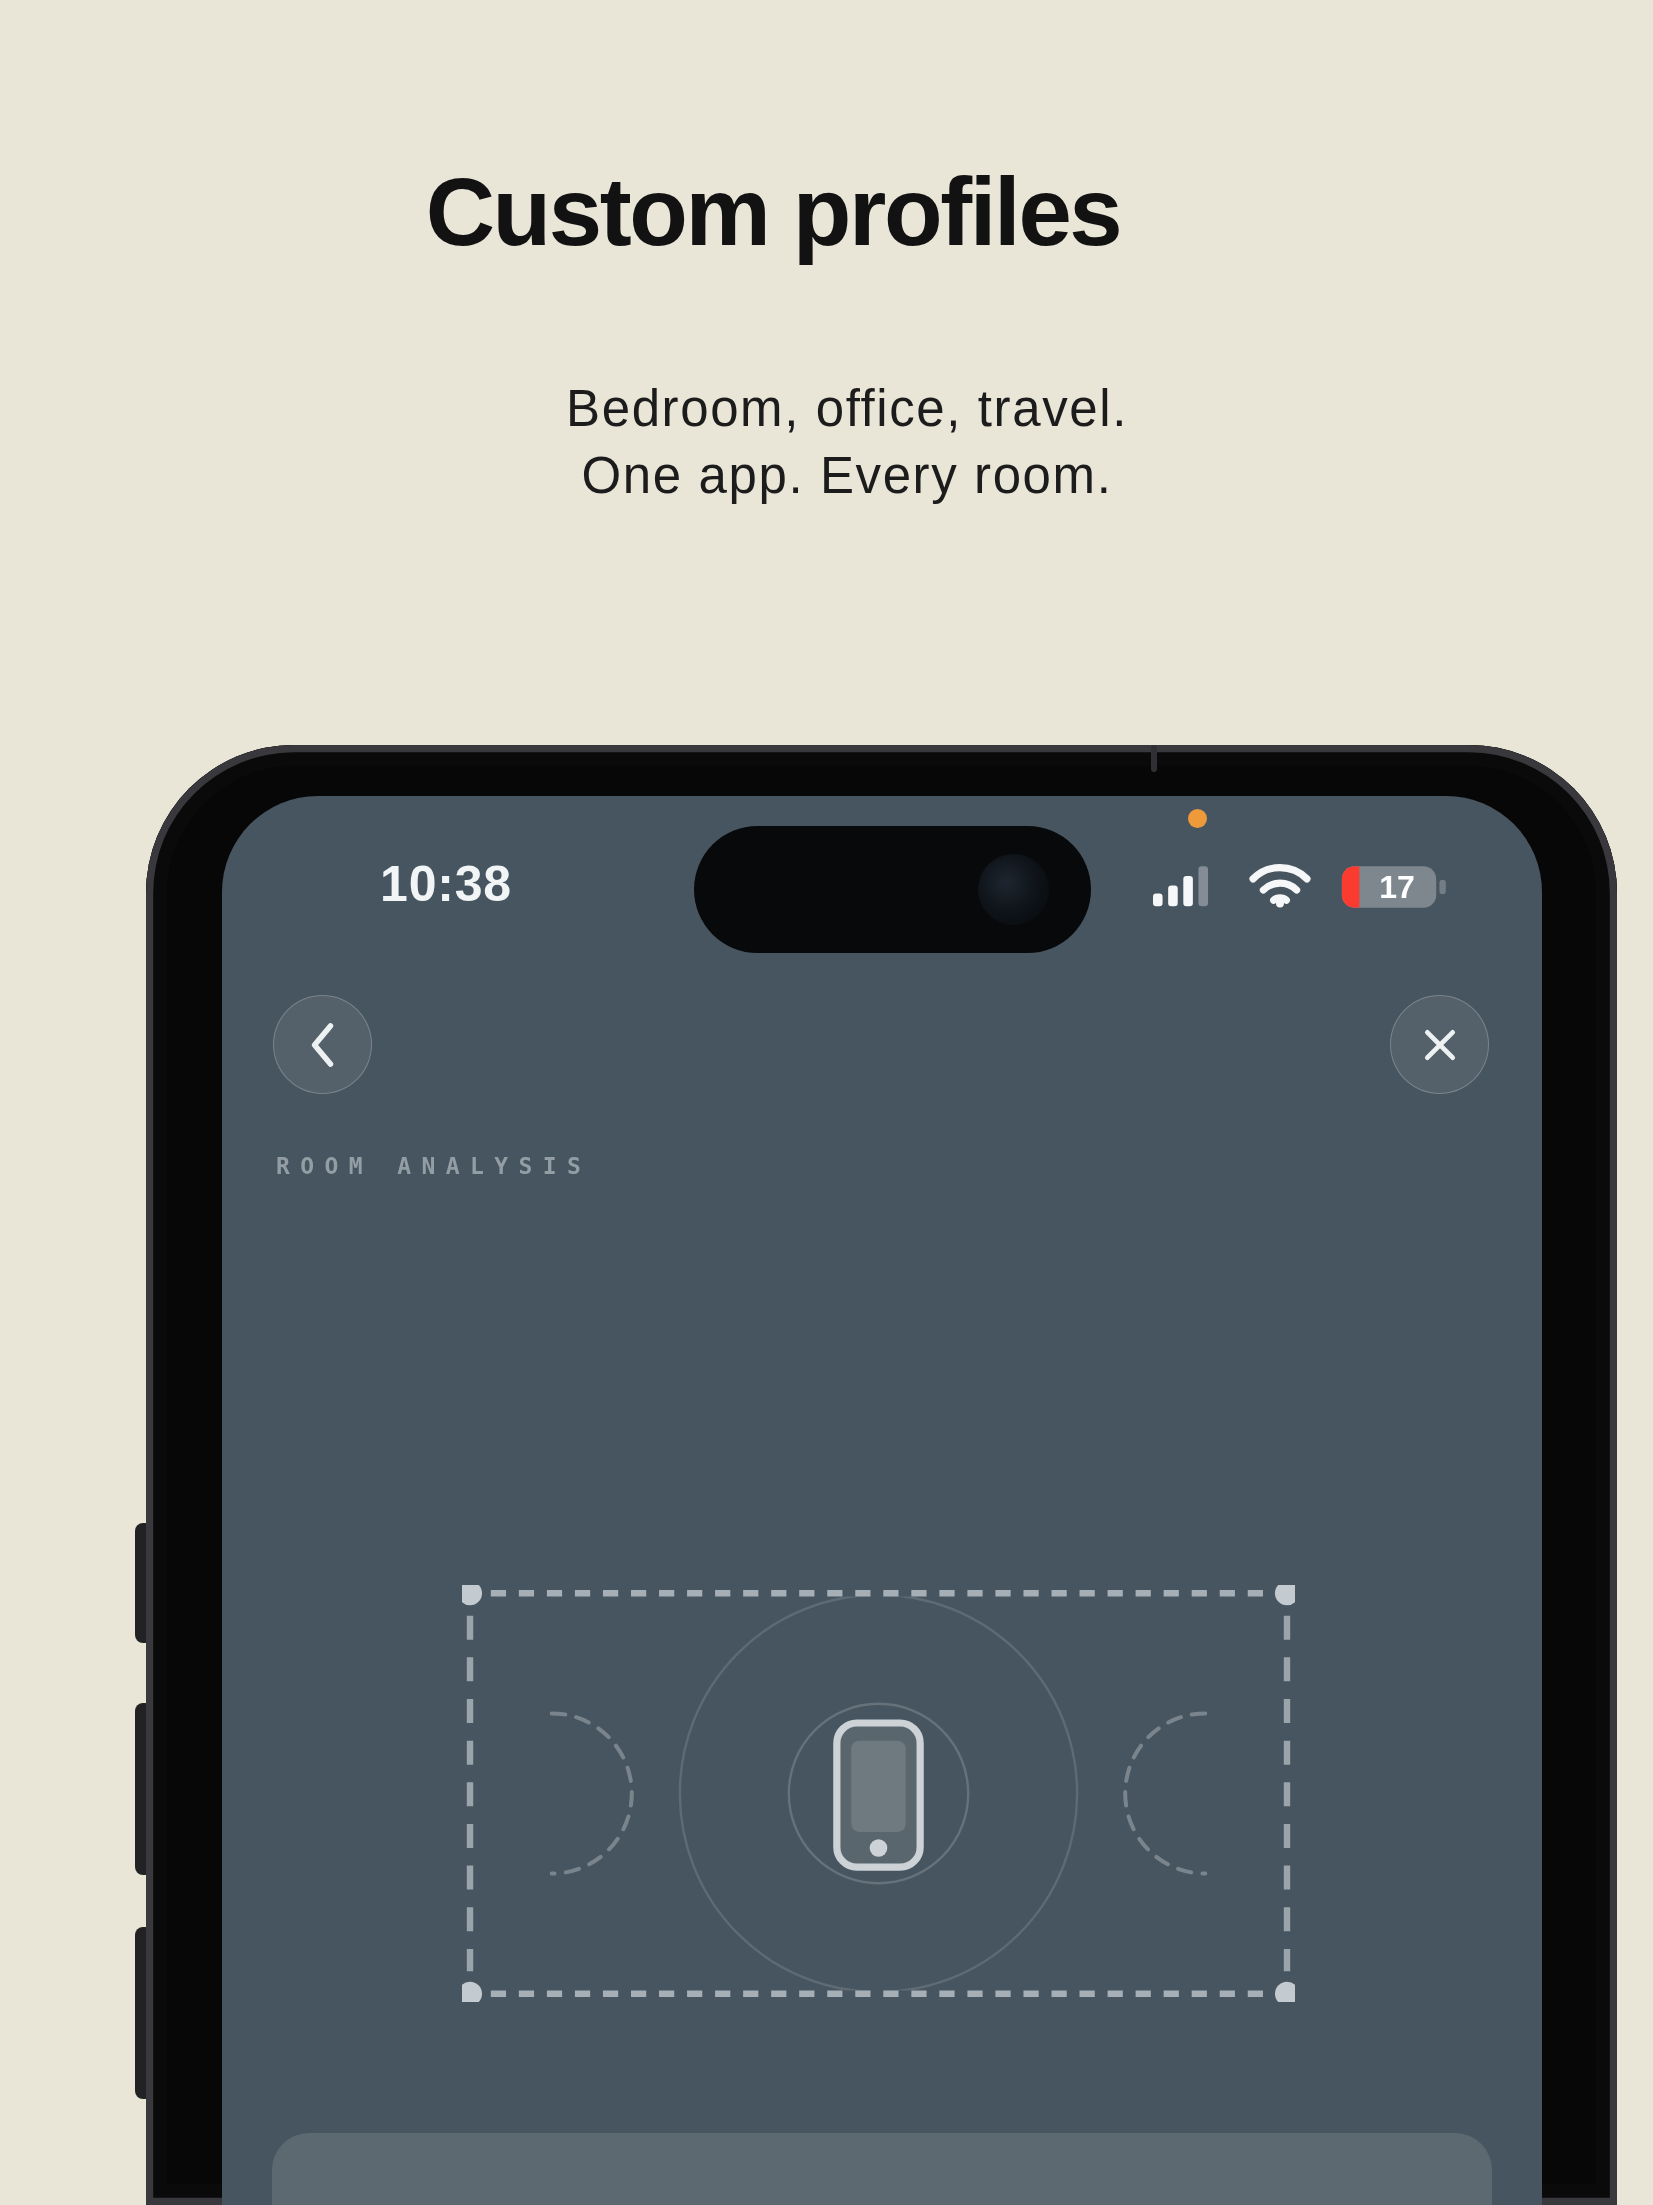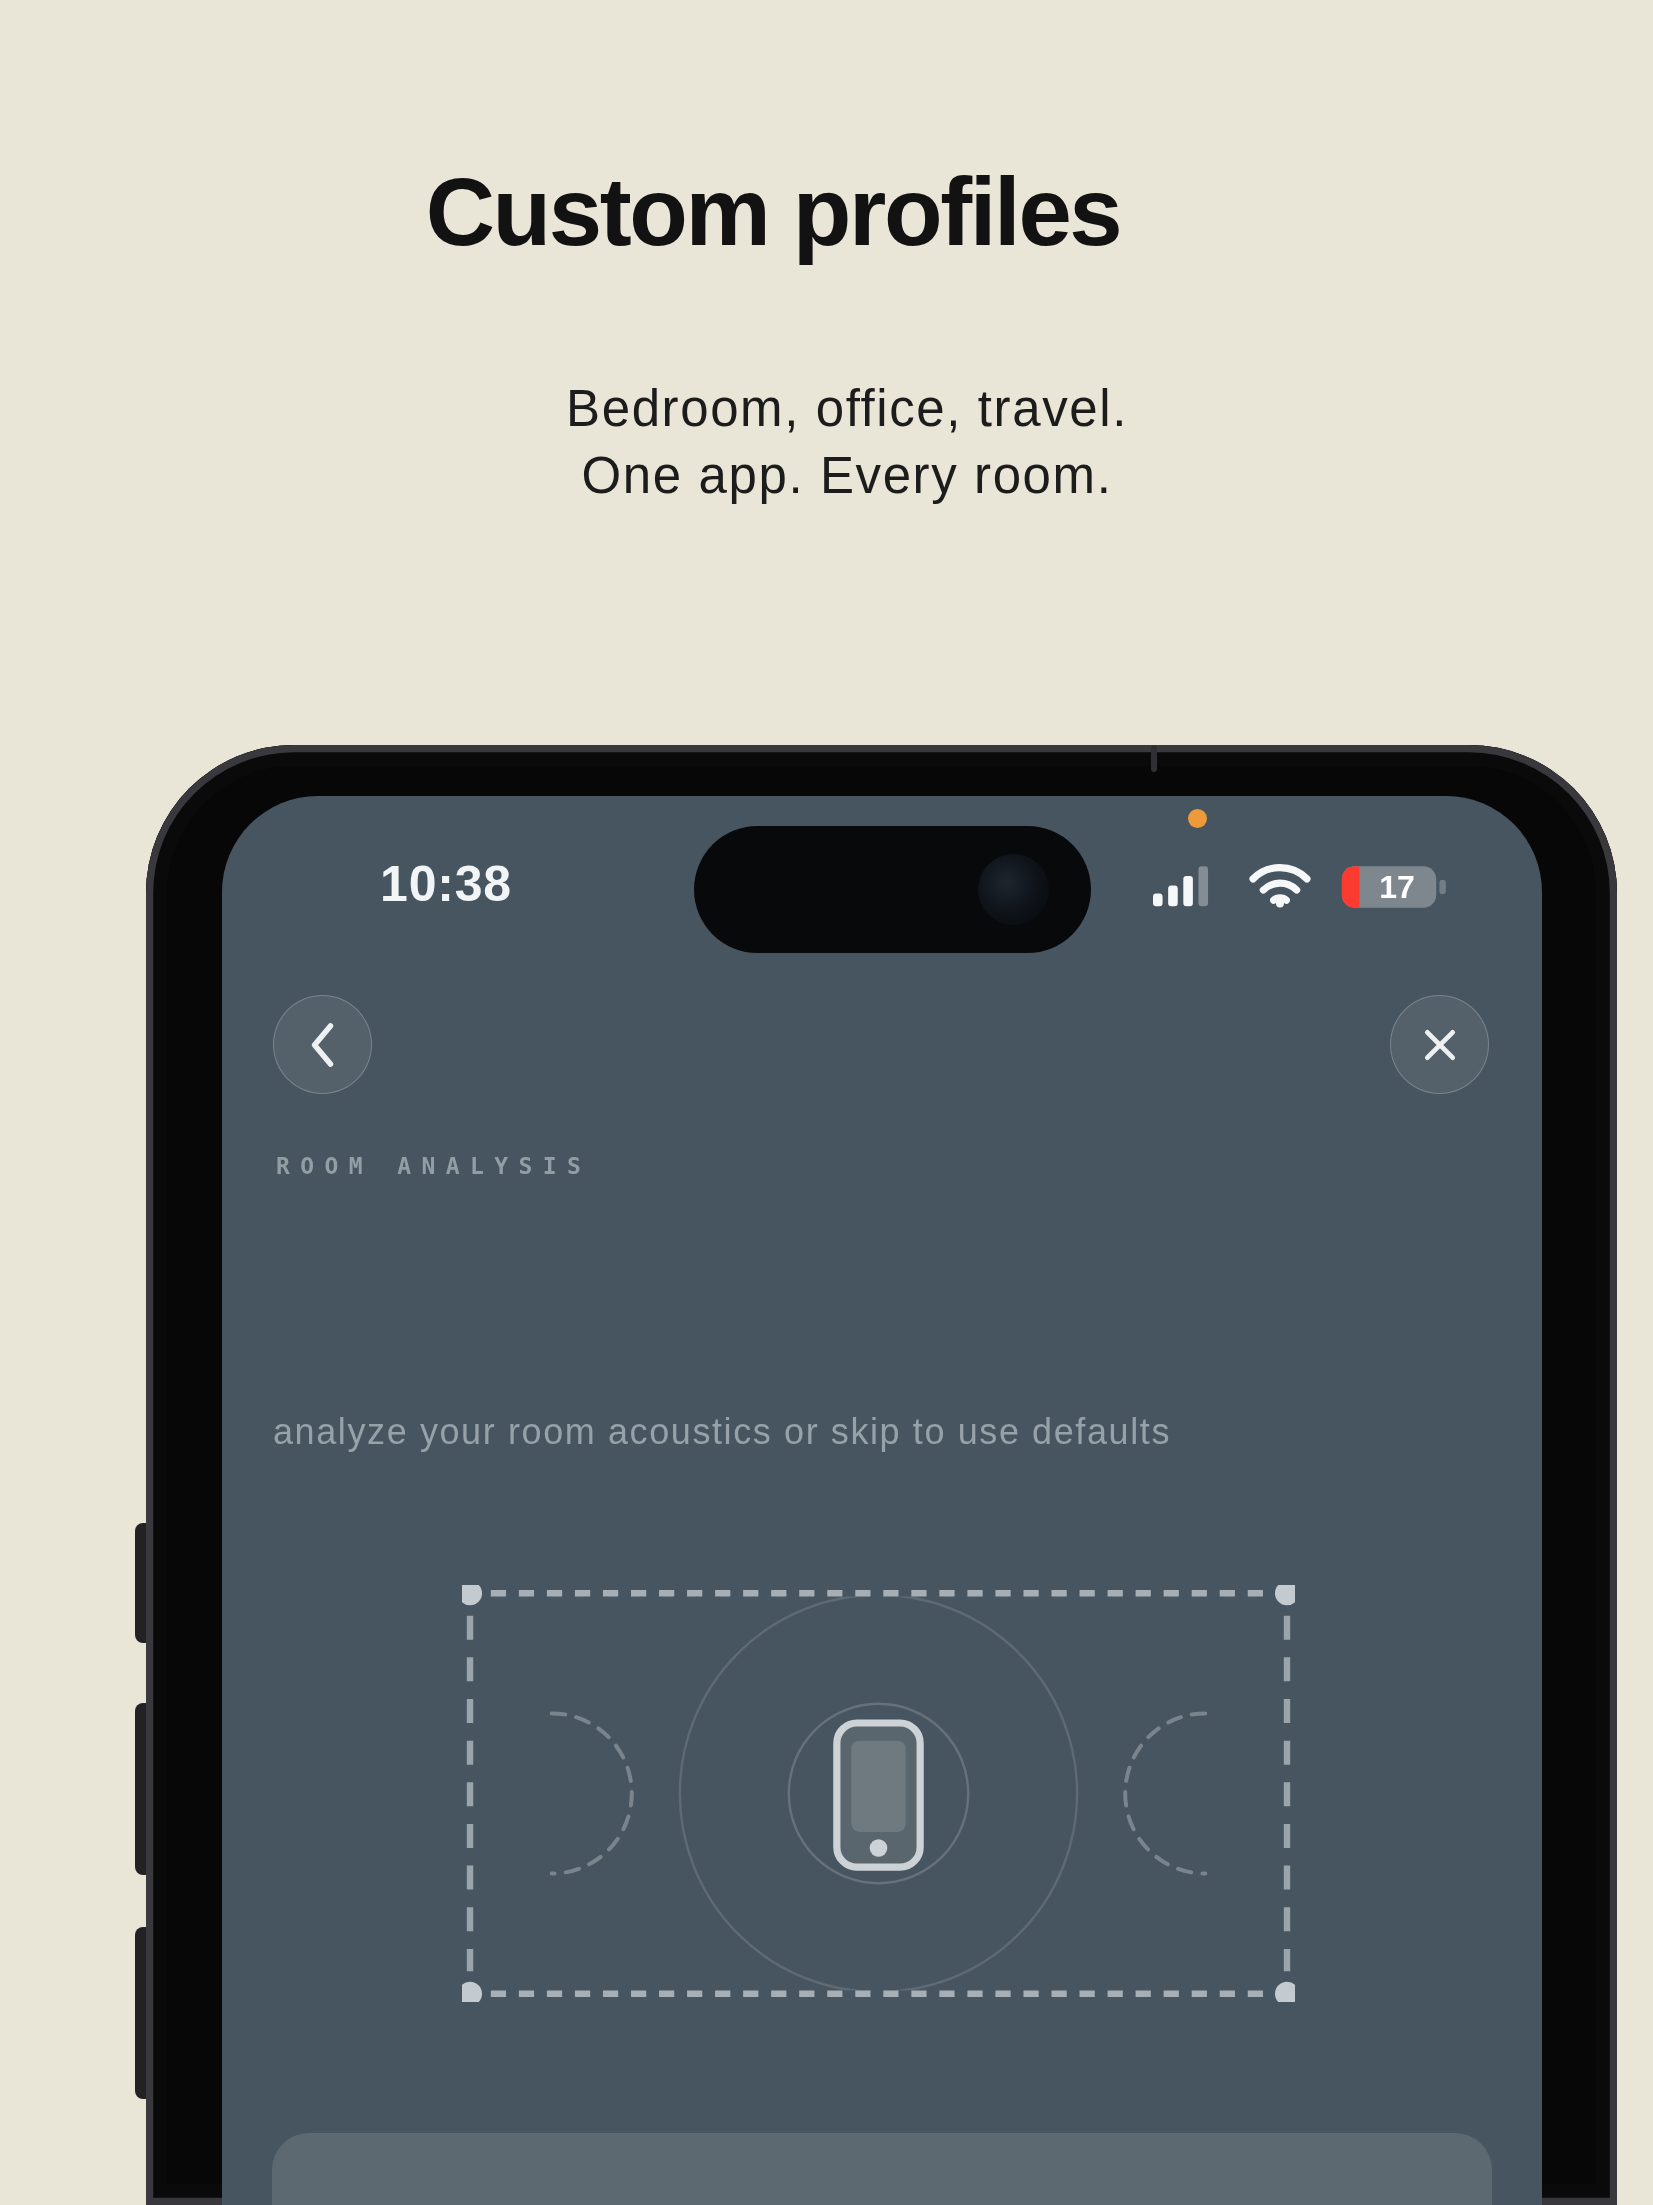--- a/index.html
+++ b/index.html
@@ -183,21 +183,20 @@
         </svg>
       </div>
       <div class="circle-btn close-btn">
         <svg width="38" height="38" viewBox="0 0 48 48">
           <line x1="8" y1="8" x2="40" y2="40" stroke="#eef1f2" stroke-width="6" stroke-linecap="round"></line>
           <line x1="40" y1="8" x2="8" y2="40" stroke="#eef1f2" stroke-width="6" stroke-linecap="round"></line>
         </svg>
       </div>
 
       <div class="eyebrow">ROOM ANALYSIS</div>
-      <div class="description">analyze your room acoustics or skip to use defaults</div>
 
       <svg class="illustration" width="833" height="417" viewBox="0 0 1040 520">
         <defs>
           <clipPath id="roomClip">
               <rect x="14" y="14" width="1012" height="492"></rect>
             </clipPath>
         </defs>
 
         <g clip-path="url(#roomClip)">
           <circle cx="520" cy="260" r="248" fill="none" stroke="rgba(255,255,255,0.13)" stroke-width="3"></circle>

